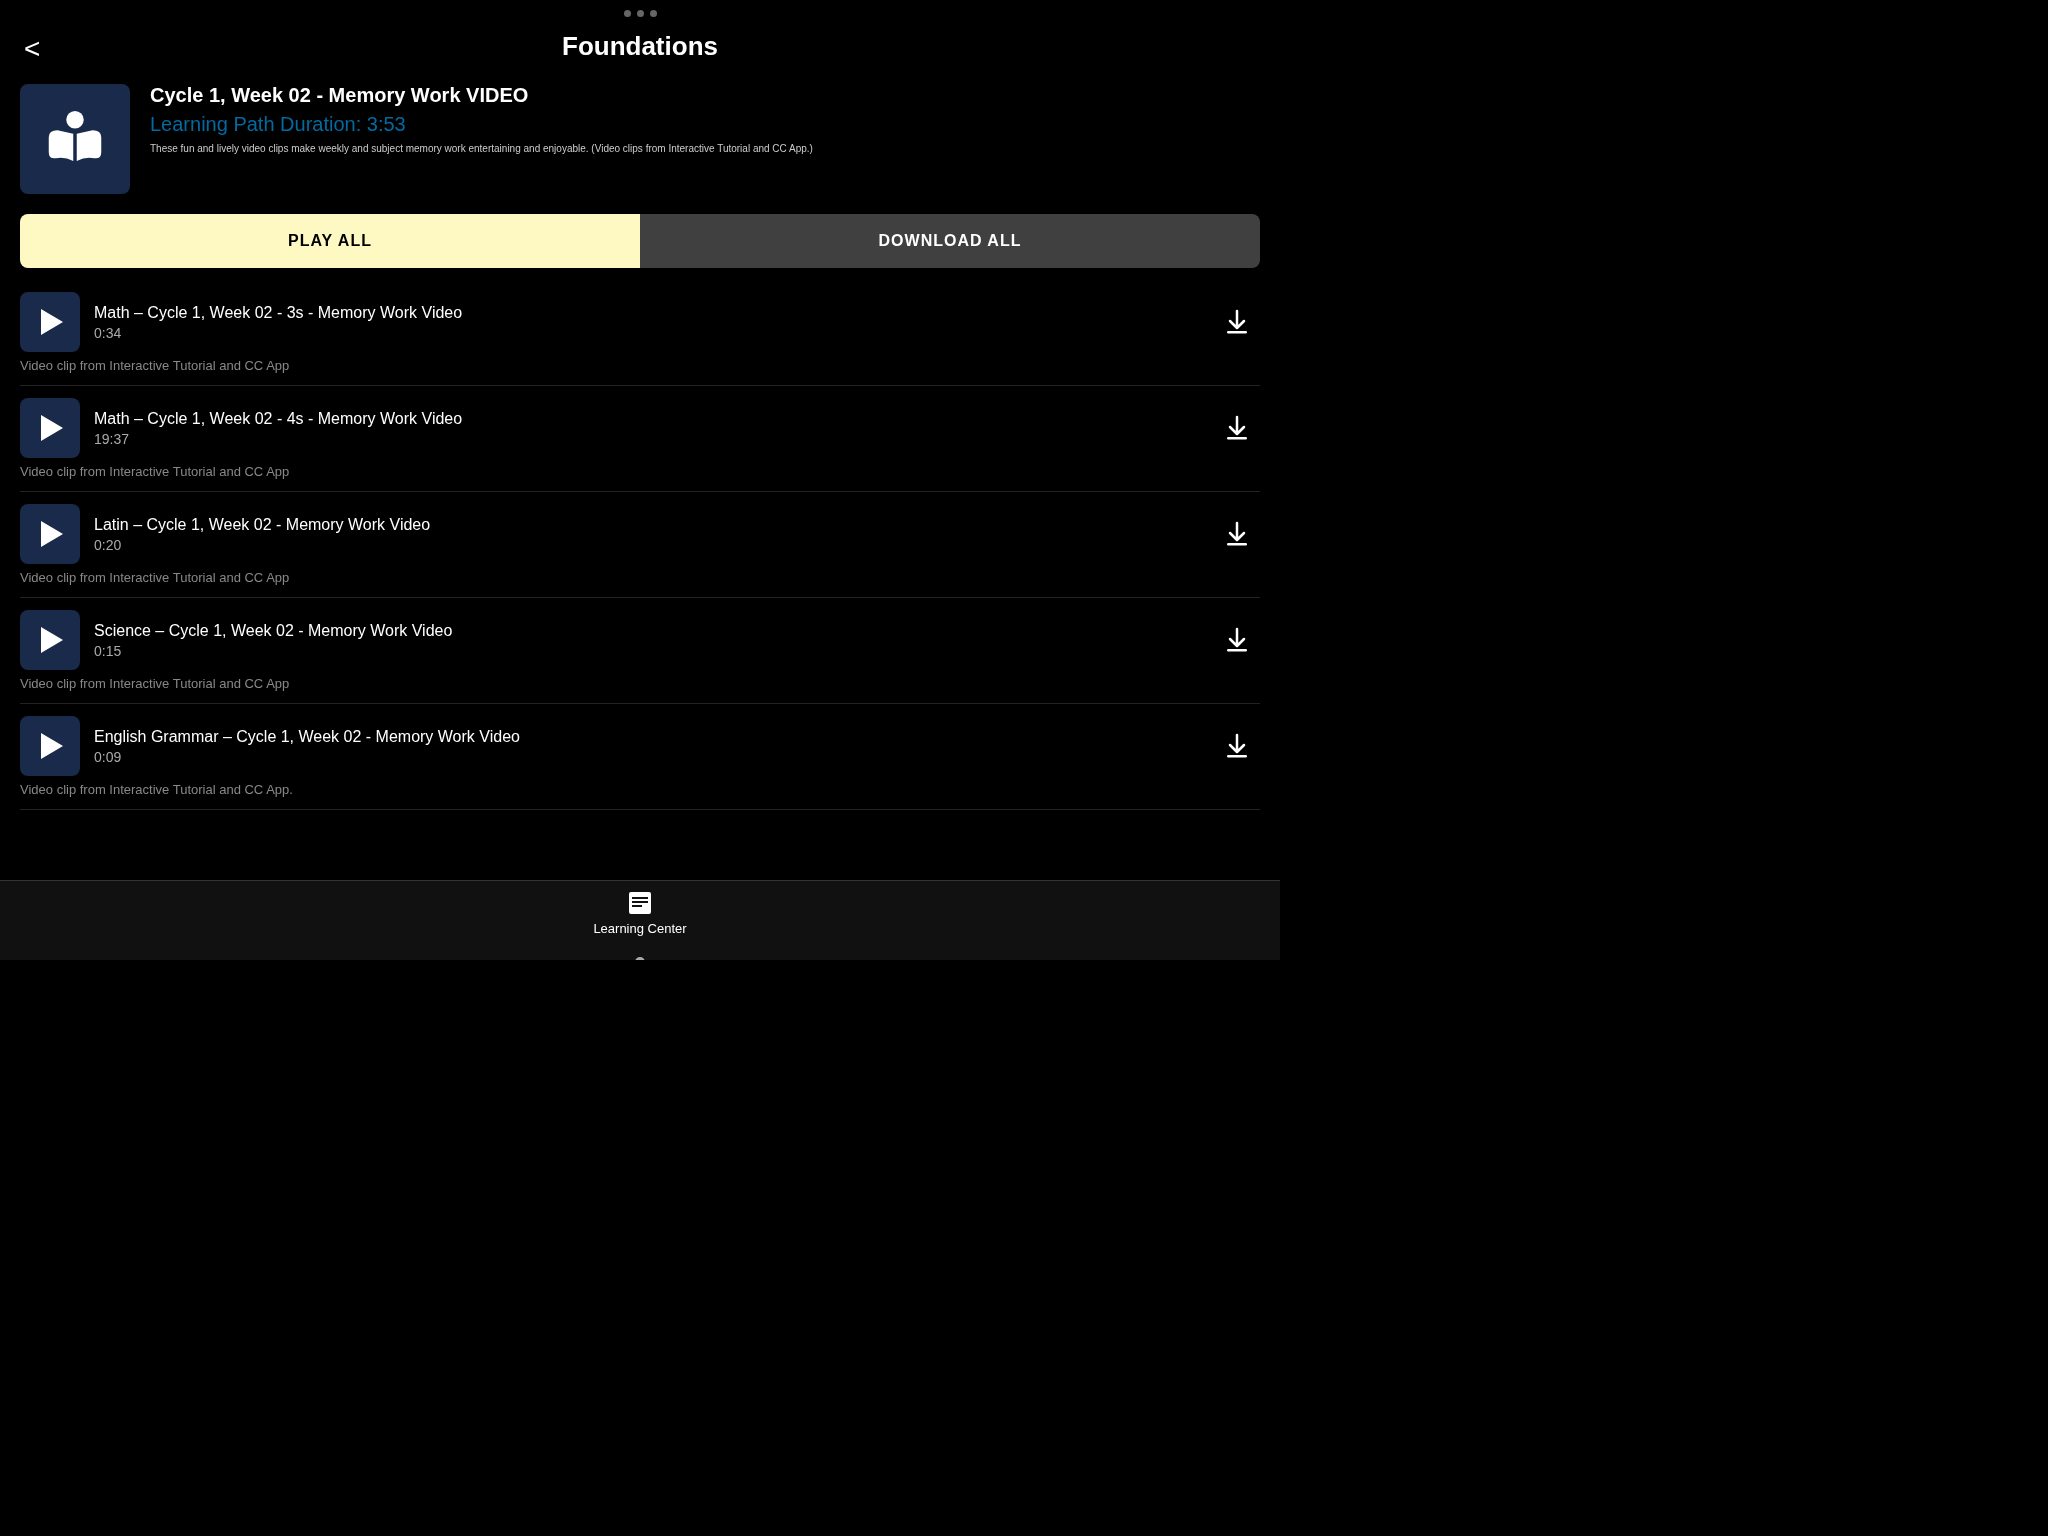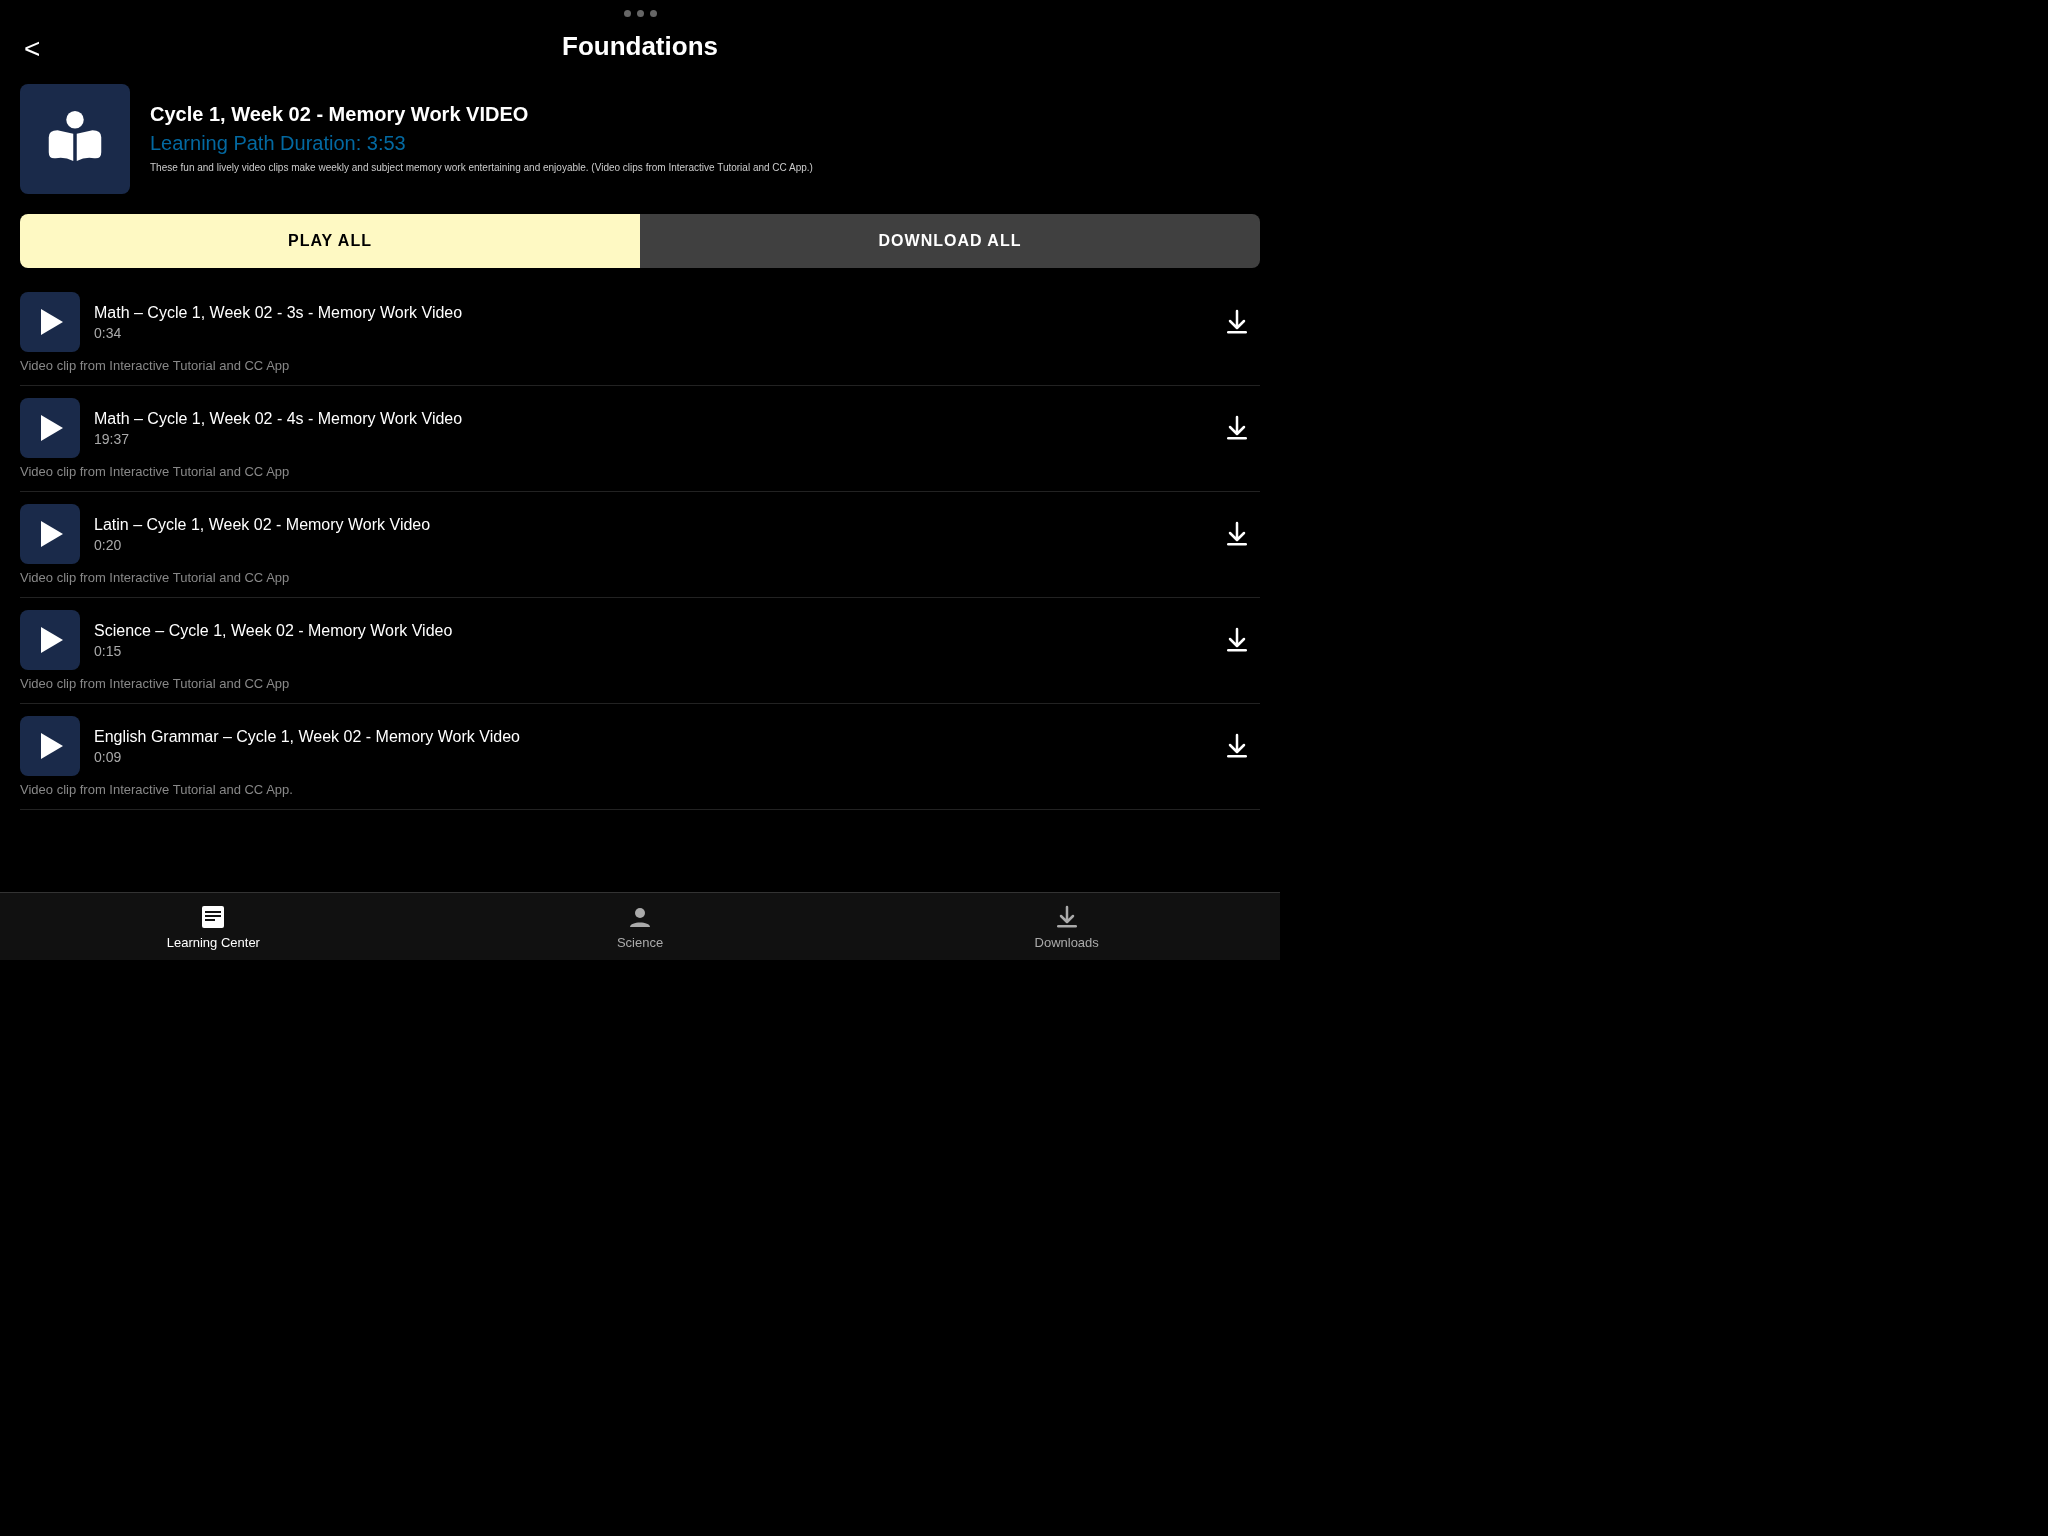--- a/index.html
+++ b/index.html
@@ -54,21 +54,21 @@
       font-size: 26px;
       font-weight: 700;
       color: #fff;
       text-align: center;
     }
 
     
     .course-info {
       display: flex;
       flex-direction: row;
-      align-items: center;
+      align-items: flex-start;
       padding: 10px 20px 16px;
       gap: 20px;
     }
     .course-thumbnail {
       width: 110px;
       height: 110px;
       background: #1a2a4a;
       border-radius: 8px;
       flex-shrink: 0;
       display: flex;
@@ -202,25 +202,25 @@
       padding-bottom: 12px;
       border-bottom: 1px solid #222;
     }
 
     
     .tab-bar {
       position: absolute;
       bottom: 0;
       left: 0;
       right: 0;
-      height: 68px;
+      height: 80px;
       background: #111;
       border-top: 1px solid #333;
       display: flex;
-      flex-direction: row;
+      flex-direction: column;
       align-items: center;
     }
     .tab-item {
       flex: 1;
       display: flex;
       flex-direction: column;
       align-items: center;
       justify-content: center;
       gap: 4px;
       cursor: pointer;

